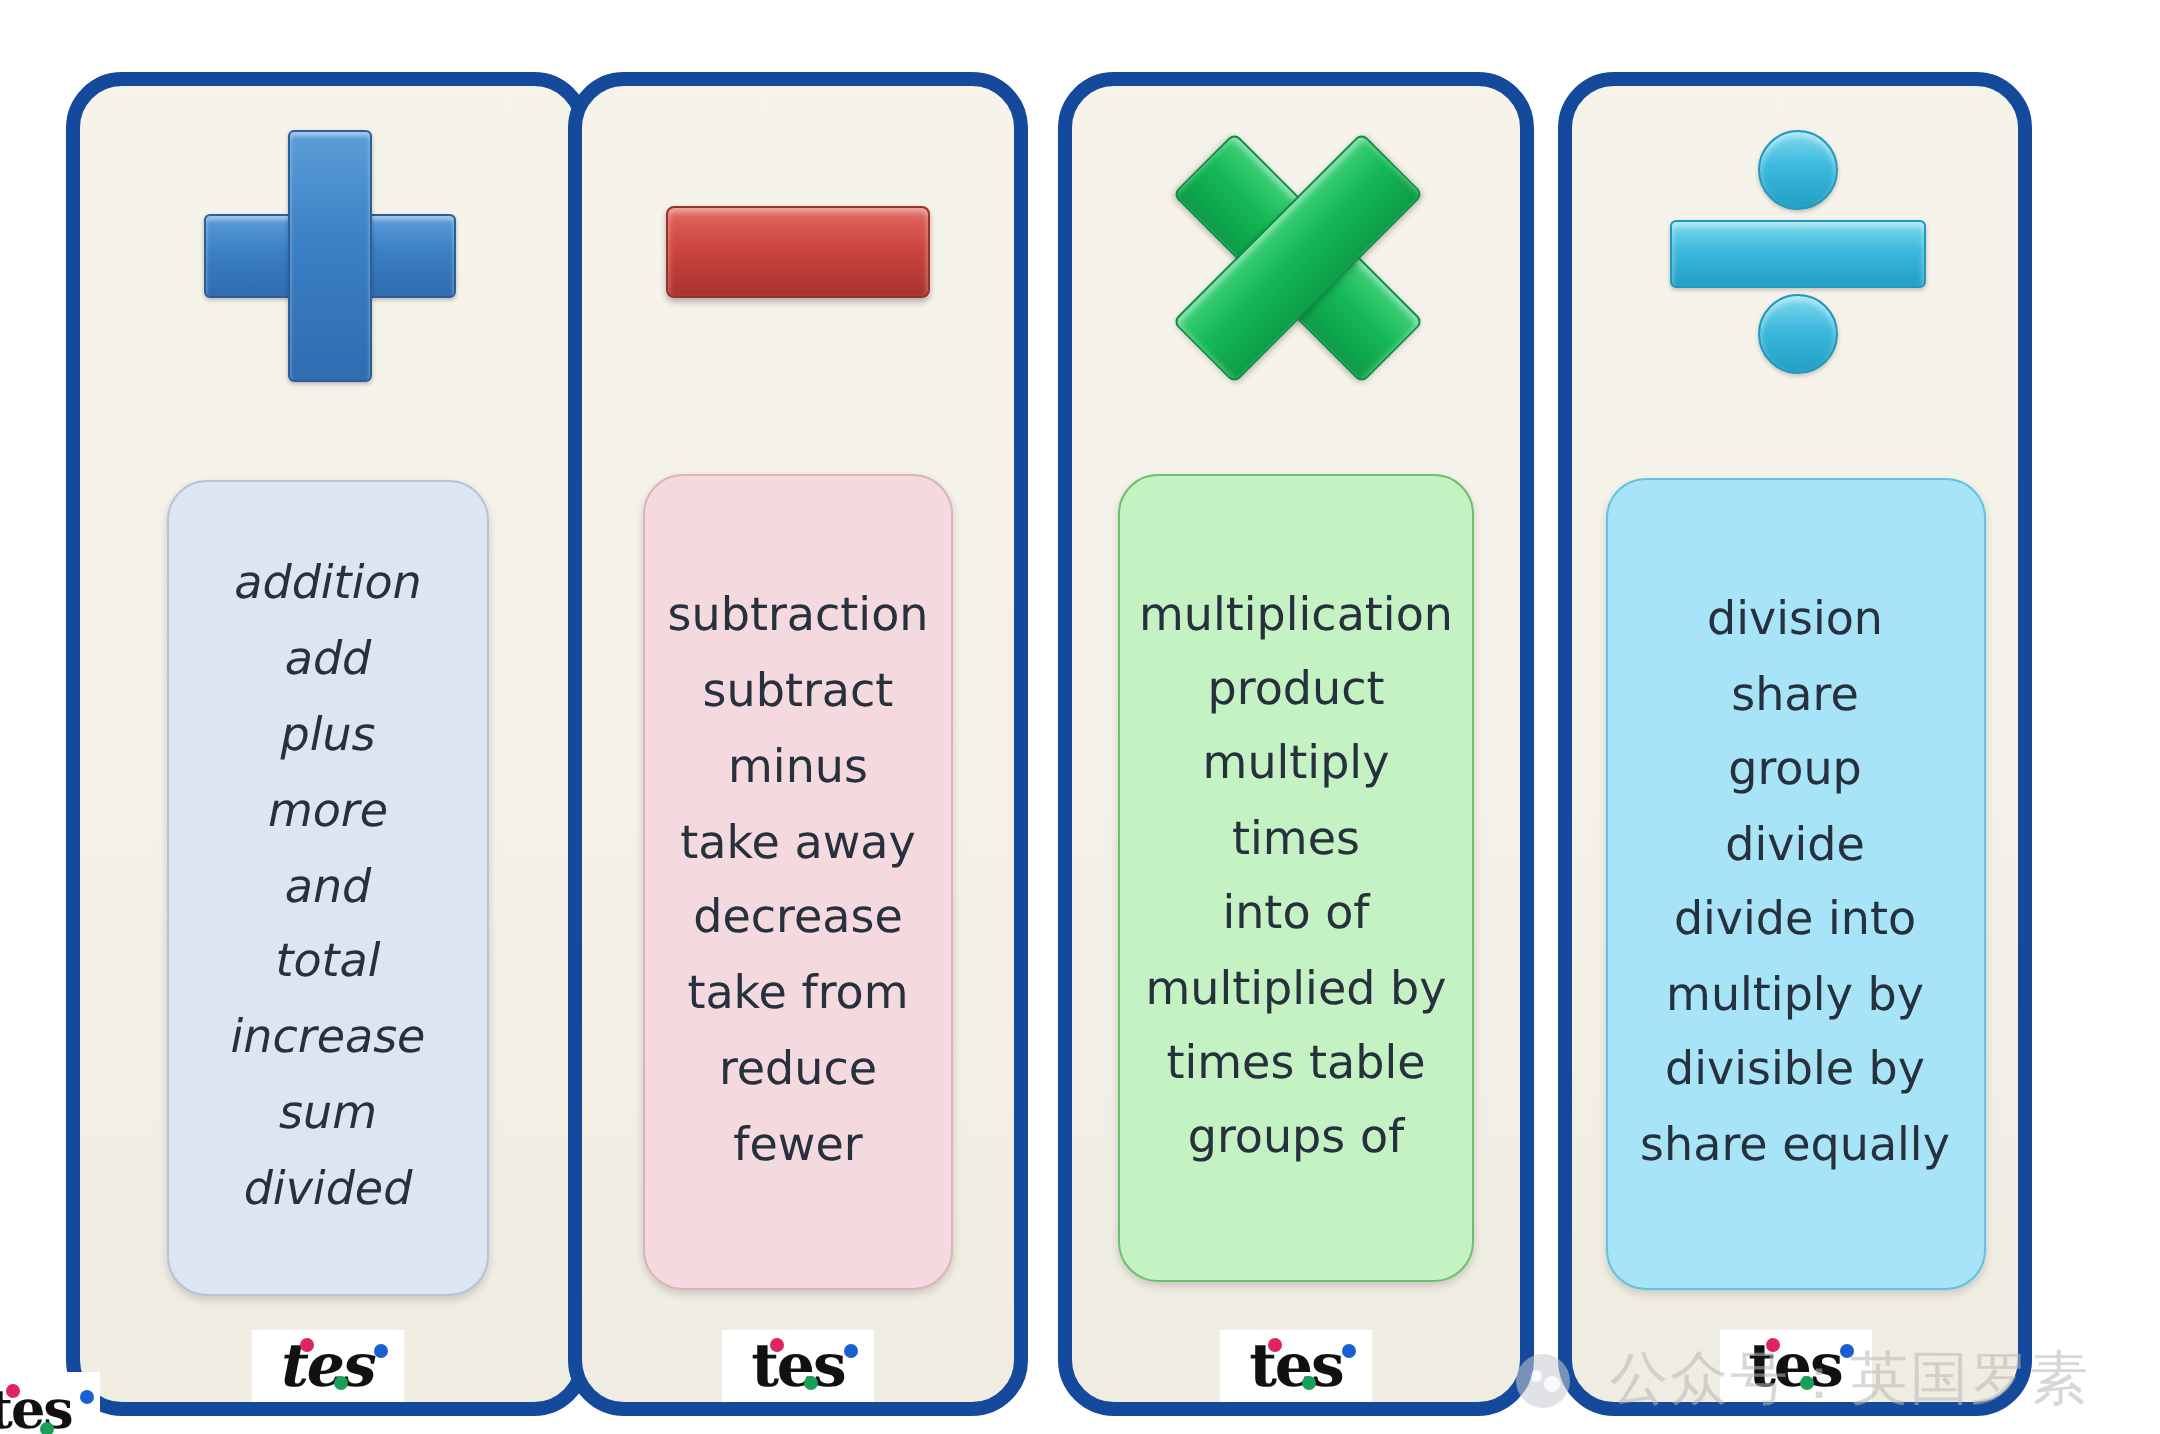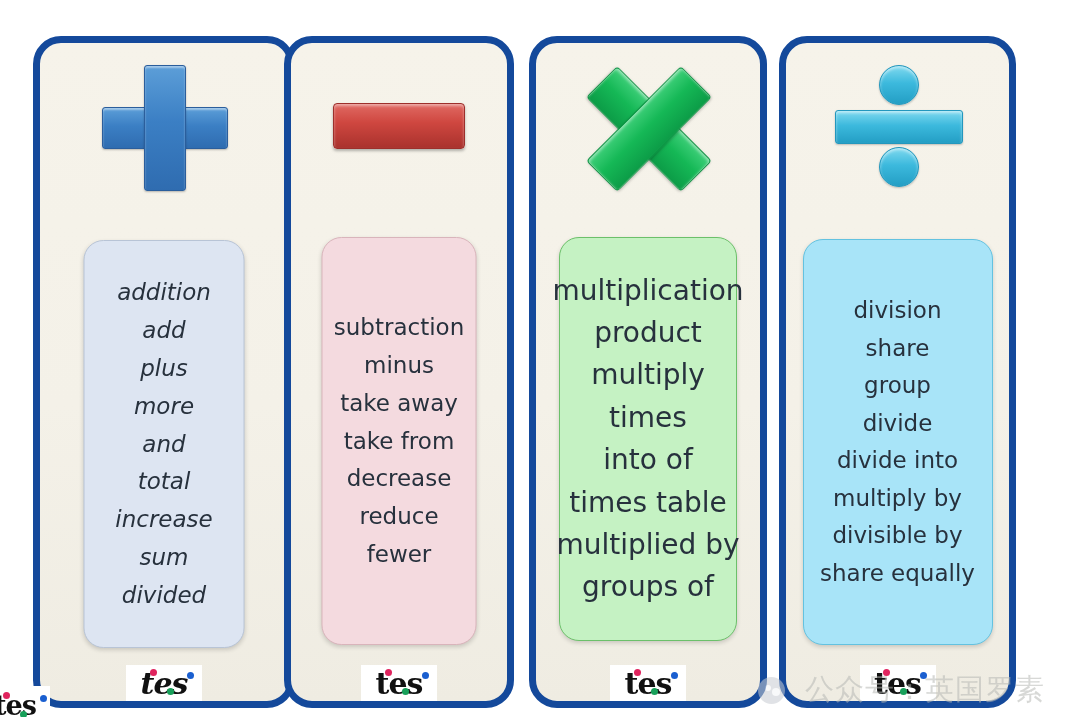--- a/index.html
+++ b/index.html
@@ -186,21 +186,21 @@
   }
   .wordbox.w2 .word { font-size: 23px; padding: 7.4px 0; }
 
   .wordbox.w3 {
     top: 194px;
     width: 178px;
     height: 404px;
     background: #c5f2c3;
     border: 1px solid #6cc06a;
   }
-  .wordbox.w3 .word { font-size: 28px; padding: 7.2px 0; }
+  .wordbox.w3 .word { font-size: 23px; padding: 7.2px 0; }
 
   .wordbox.w4 {
     top: 196px;
     width: 190px;
     height: 406px;
     background: #a8e4f8;
     border: 1px solid #63c2e0;
   }
   .wordbox.w4 .word { font-size: 23px; padding: 7.3px 0; text-align: center; }
 
@@ -335,24 +335,25 @@
         <div class="logo-sub">resources</div>
       </div>
     </div>
 
     <div class="card c2">
       <div class="symbol-area">
         <div class="sym-minus"></div>
       </div>
       <div class="wordbox w2">
         <div class="word">subtraction</div>
+        <div class="word">subtract</div>
         <div class="word">minus</div>
         <div class="word">take away</div>
+        <div class="word">decrease</div>
         <div class="word">take from</div>
-        <div class="word">decrease</div>
         <div class="word">reduce</div>
         <div class="word">fewer</div>
       </div>
       <div class="logo">
         <div class="logo-word">
           <span>tes</span>
           <span class="logo-dot d-red"></span>
           <span class="logo-dot d-blue"></span>
           <span class="logo-dot d-green"></span>
         </div>
@@ -366,22 +367,22 @@
           <div class="bar a"></div>
           <div class="bar b"></div>
         </div>
       </div>
       <div class="wordbox w3">
         <div class="word">multiplication</div>
         <div class="word">product</div>
         <div class="word">multiply</div>
         <div class="word">times</div>
         <div class="word">into of</div>
+        <div class="word">multiplied by</div>
         <div class="word">times table</div>
-        <div class="word">multiplied by</div>
         <div class="word">groups of</div>
       </div>
       <div class="logo">
         <div class="logo-word">
           <span>tes</span>
           <span class="logo-dot d-red"></span>
           <span class="logo-dot d-blue"></span>
           <span class="logo-dot d-green"></span>
         </div>
         <div class="logo-sub">resources</div>

